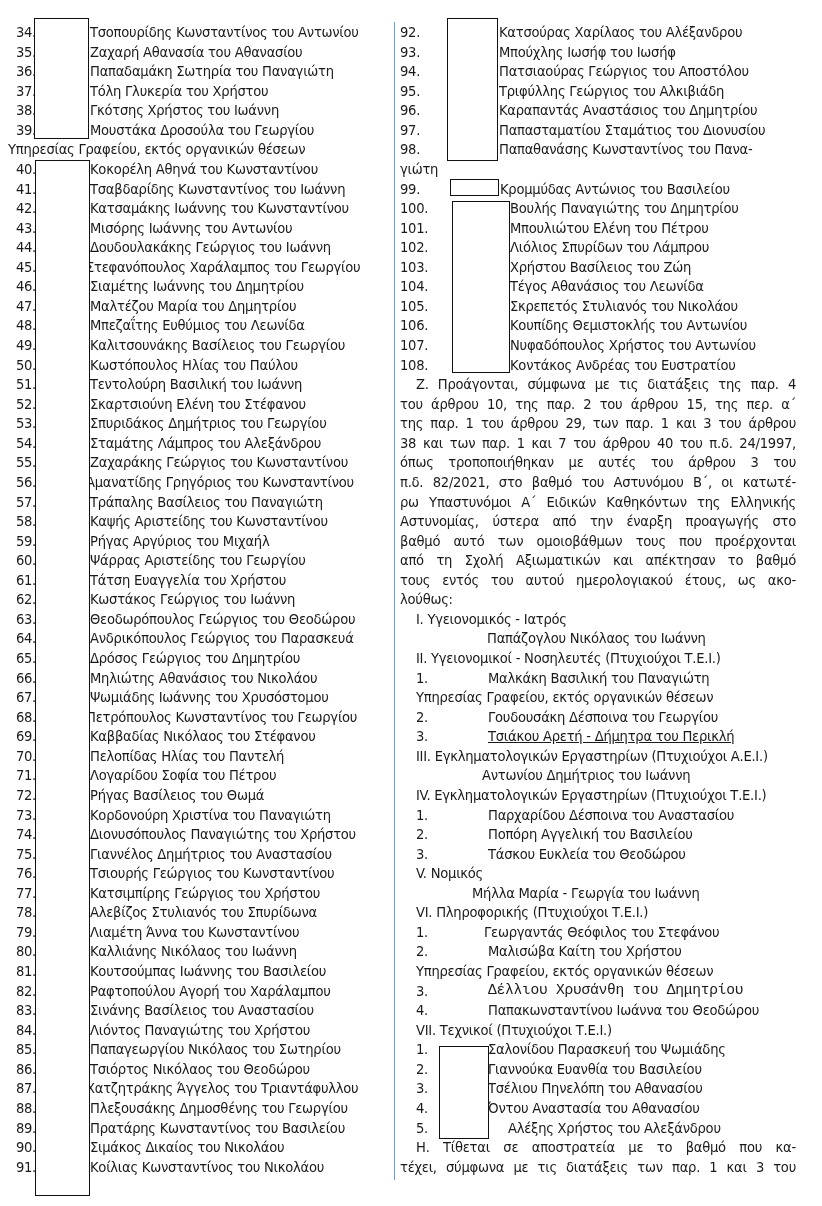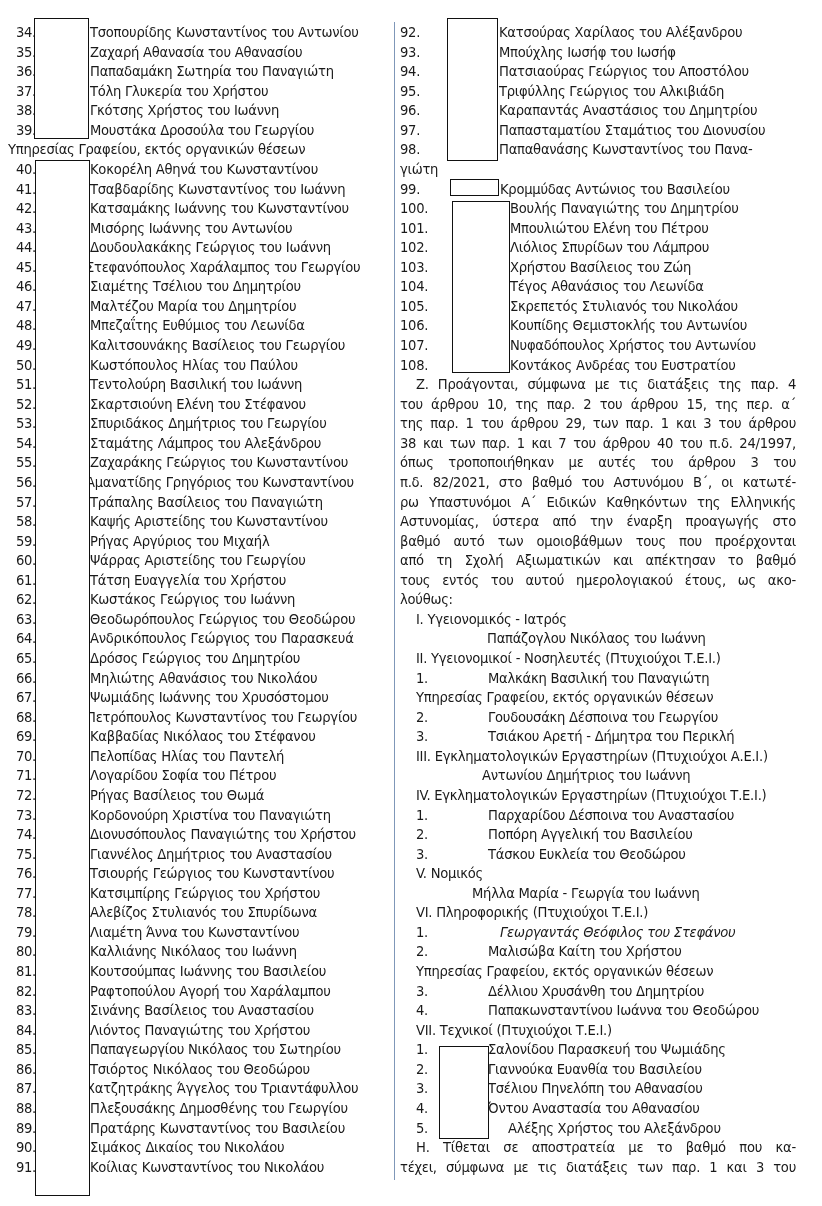--- a/index.html
+++ b/index.html
@@ -51,21 +51,21 @@
     <div class="line "><span class="num">37.</span><span class="name ">Τόλη Γλυκερία του Χρήστου</span></div>
     <div class="line "><span class="num">38.</span><span class="name ">Γκότσης Χρήστος του Ιωάννη</span></div>
     <div class="line "><span class="num">39.</span><span class="name ">Μουστάκα Δροσούλα του Γεωργίου</span></div>
     <div class="line heading-line">Υπηρεσίας Γραφείου, εκτός οργανικών θέσεων</div>
     <div class="line "><span class="num">40.</span><span class="name ">Κοκορέλη Αθηνά του Κωνσταντίνου</span></div>
     <div class="line "><span class="num">41.</span><span class="name ">Τσαβδαρίδης Κωνσταντίνος του Ιωάννη</span></div>
     <div class="line "><span class="num">42.</span><span class="name ">Κατσαμάκης Ιωάννης του Κωνσταντίνου</span></div>
     <div class="line "><span class="num">43.</span><span class="name ">Μισόρης Ιωάννης του Αντωνίου</span></div>
     <div class="line "><span class="num">44.</span><span class="name ">Δουδουλακάκης Γεώργιος του Ιωάννη</span></div>
     <div class="line "><span class="num">45.</span><span class="name wide">Στεφανόπουλος Χαράλαμπος του Γεωργίου</span></div>
-    <div class="line "><span class="num">46.</span><span class="name ">Σιαμέτης Τσέλιου του Δημητρίου</span></div>
+    <div class="line "><span class="num">46.</span><span class="name ">Σιαμέτης Ιωάννης του Δημητρίου</span></div>
     <div class="line "><span class="num">47.</span><span class="name ">Μαλτέζου Μαρία του Δημητρίου</span></div>
     <div class="line "><span class="num">48.</span><span class="name ">Μπεζαΐτης Ευθύμιος του Λεωνίδα</span></div>
     <div class="line "><span class="num">49.</span><span class="name ">Καλιτσουνάκης Βασίλειος του Γεωργίου</span></div>
     <div class="line "><span class="num">50.</span><span class="name ">Κωστόπουλος Ηλίας του Παύλου</span></div>
     <div class="line "><span class="num">51.</span><span class="name ">Τεντολούρη Βασιλική του Ιωάννη</span></div>
     <div class="line "><span class="num">52.</span><span class="name ">Σκαρτσιούνη Ελένη του Στέφανου</span></div>
     <div class="line "><span class="num">53.</span><span class="name ">Σπυριδάκος Δημήτριος του Γεωργίου</span></div>
     <div class="line "><span class="num">54.</span><span class="name ">Σταμάτης Λάμπρος του Αλεξάνδρου</span></div>
     <div class="line "><span class="num">55.</span><span class="name ">Ζαχαράκης Γεώργιος του Κωνσταντίνου</span></div>
     <div class="line "><span class="num">56.</span><span class="name wide">Αμανατίδης Γρηγόριος του Κωνσταντίνου</span></div>
@@ -136,34 +136,34 @@
     <div class="para">βαθμό αυτό των ομοιοβάθμων τους που προέρχονται</div>
     <div class="para">από τη Σχολή Αξιωματικών και απέκτησαν το βαθμό</div>
     <div class="para">τους εντός του αυτού ημερολογιακού έτους, ως ακο-</div>
     <div class="para last">λούθως:</div>
     <div class="line heading-line">Ι. Υγειονομικός - Ιατρός</div>
     <div class="line heading-line sub" style="padding-left: 16px;"><span class="num" style="width: 20px; text-align: left;"></span><span class="name" style="position: absolute; left: 87px;">Παπάζογλου Νικόλαος του Ιωάννη</span></div>
     <div class="line heading-line">ΙΙ. Υγειονομικοί - Νοσηλευτές (Πτυχιούχοι Τ.Ε.Ι.)</div>
     <div class="line heading-line sub" style="padding-left: 16px;"><span class="num" style="width: 20px; text-align: left;">1.</span><span class="name" style="position: absolute; left: 88px;">Μαλκάκη Βασιλική του Παναγιώτη</span></div>
     <div class="line heading-line">Υπηρεσίας Γραφείου, εκτός οργανικών θέσεων</div>
     <div class="line heading-line sub" style="padding-left: 16px;"><span class="num" style="width: 20px; text-align: left;">2.</span><span class="name" style="position: absolute; left: 88px;">Γουδουσάκη Δέσποινα του Γεωργίου</span></div>
-    <div class="line heading-line sub" style="padding-left: 16px;"><span class="num" style="width: 20px; text-align: left;">3.</span><span class="name" style="position: absolute; left: 88px;">Τσιάκου Αρετή - Δήμητρα του Περικλή</span></div>
+    <div class="line heading-line sub" style="padding-left: 16px;"><span class="num" style="width: 20px; text-align: left;">3.</span><span class="name" style="position: absolute; left: 88px; text-decoration: underline;">Τσιάκου Αρετή - Δήμητρα του Περικλή</span></div>
     <div class="line heading-line">ΙΙΙ. Εγκληματολογικών Εργαστηρίων (Πτυχιούχοι Α.Ε.Ι.)</div>
     <div class="line heading-line sub" style="padding-left: 16px;"><span class="num" style="width: 20px; text-align: left;"></span><span class="name" style="position: absolute; left: 82px;">Αντωνίου Δημήτριος του Ιωάννη</span></div>
     <div class="line heading-line">IV. Εγκληματολογικών Εργαστηρίων (Πτυχιούχοι Τ.Ε.Ι.)</div>
     <div class="line heading-line sub" style="padding-left: 16px;"><span class="num" style="width: 20px; text-align: left;">1.</span><span class="name" style="position: absolute; left: 88px;">Παρχαρίδου Δέσποινα του Αναστασίου</span></div>
     <div class="line heading-line sub" style="padding-left: 16px;"><span class="num" style="width: 20px; text-align: left;">2.</span><span class="name" style="position: absolute; left: 88px;">Ποπόρη Αγγελική του Βασιλείου</span></div>
     <div class="line heading-line sub" style="padding-left: 16px;"><span class="num" style="width: 20px; text-align: left;">3.</span><span class="name" style="position: absolute; left: 88px;">Τάσκου Ευκλεία του Θεοδώρου</span></div>
     <div class="line heading-line">V. Νομικός</div>
     <div class="line heading-line sub" style="padding-left: 16px;"><span class="num" style="width: 20px; text-align: left;"></span><span class="name" style="position: absolute; left: 72px;">Μήλλα Μαρία - Γεωργία του Ιωάννη</span></div>
     <div class="line heading-line">VI. Πληροφορικής (Πτυχιούχοι Τ.Ε.Ι.)</div>
-    <div class="line heading-line sub" style="padding-left: 16px;"><span class="num" style="width: 20px; text-align: left;">1.</span><span class="name" style="position: absolute; left: 100px; font-style: italic;">Γεωργαντάς Θεόφιλος του Στεφάνου</span></div>
+    <div class="line heading-line sub" style="padding-left: 16px;"><span class="num" style="width: 20px; text-align: left;">1.</span><span class="name" style="position: absolute; left: 84px;">Γεωργαντάς Θεόφιλος του Στεφάνου</span></div>
     <div class="line heading-line sub" style="padding-left: 16px;"><span class="num" style="width: 20px; text-align: left;">2.</span><span class="name" style="position: absolute; left: 88px;">Μαλισώβα Καίτη του Χρήστου</span></div>
     <div class="line heading-line">Υπηρεσίας Γραφείου, εκτός οργανικών θέσεων</div>
-    <div class="line heading-line sub" style="padding-left: 16px;"><span class="num" style="width: 20px; text-align: left;">3.</span><span class="name" style="position: absolute; left: 88px;">Δέλλιου Χρυσάνθη του Δημητρίου</span></div>
+    <div class="line heading-line sub" style="padding-left: 16px;"><span class="num" style="width: 20px; text-align: left;">3.</span><span class="name" style="position: absolute; left: 88px; font-family: Liberation Mono, monospace;">Δέλλιου Χρυσάνθη του Δημητρίου</span></div>
     <div class="line heading-line sub" style="padding-left: 16px;"><span class="num" style="width: 20px; text-align: left;">4.</span><span class="name" style="position: absolute; left: 88px;">Παπακωνσταντίνου Ιωάννα του Θεοδώρου</span></div>
     <div class="line heading-line">VII. Τεχνικοί (Πτυχιούχοι Τ.Ε.Ι.)</div>
     <div class="line heading-line sub" style="padding-left: 16px;"><span class="num" style="width: 20px; text-align: left;">1.</span><span class="name" style="position: absolute; left: 88px;">Σαλονίδου Παρασκευή του Ψωμιάδης</span></div>
     <div class="line heading-line sub" style="padding-left: 16px;"><span class="num" style="width: 20px; text-align: left;">2.</span><span class="name" style="position: absolute; left: 88px;">Γιαννούκα Ευανθία του Βασιλείου</span></div>
     <div class="line heading-line sub" style="padding-left: 16px;"><span class="num" style="width: 20px; text-align: left;">3.</span><span class="name" style="position: absolute; left: 88px;">Τσέλιου Πηνελόπη του Αθανασίου</span></div>
     <div class="line heading-line sub" style="padding-left: 16px;"><span class="num" style="width: 20px; text-align: left;">4.</span><span class="name" style="position: absolute; left: 88px;">Όντου Αναστασία του Αθανασίου</span></div>
     <div class="line heading-line sub" style="padding-left: 16px;"><span class="num" style="width: 20px; text-align: left;">5.</span><span class="name" style="position: absolute; left: 88px; padding-left: 20px;">Αλέξης Χρήστος του Αλεξάνδρου</span></div>
     <div class="para first">Η. Τίθεται σε αποστρατεία με το βαθμό που κα-</div>
     <div class="para">τέχει, σύμφωνα με τις διατάξεις των παρ. 1 και 3 του</div>
   </div>

